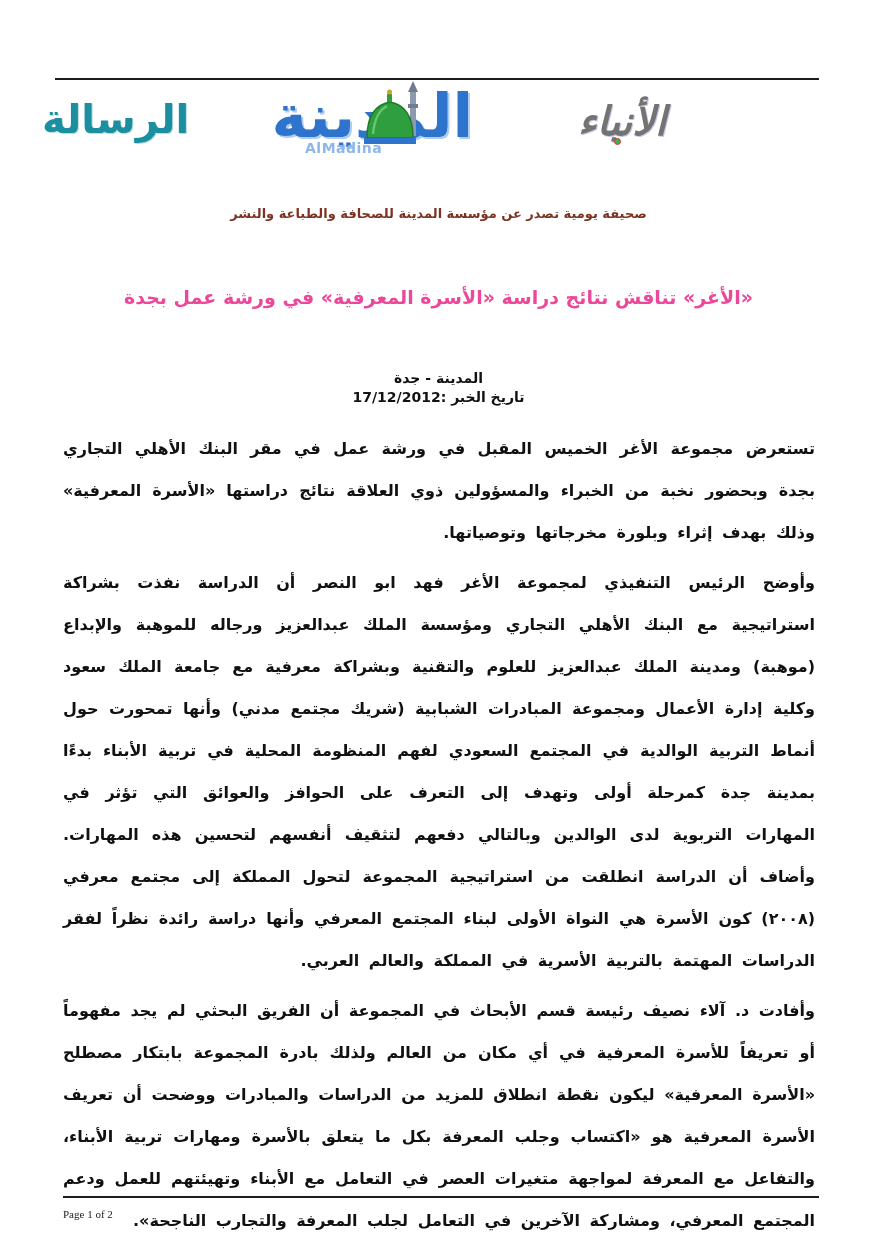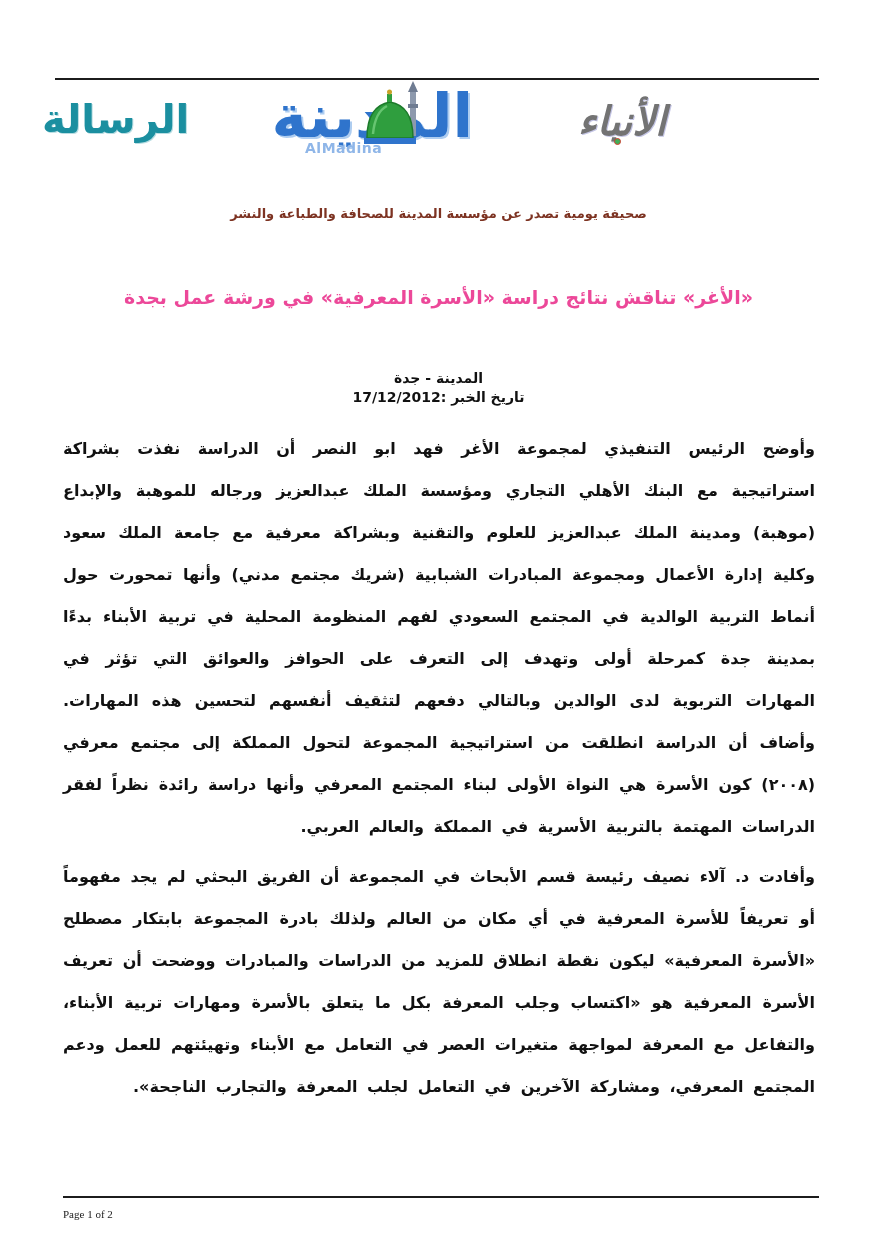--- a/index.html
+++ b/index.html
@@ -173,20 +173,21 @@
 
   <div class="tagline">صحيفة يومية تصدر عن مؤسسة المدينة للصحافة والطباعة والنشر</div>
 
   <h1 class="title">«الأغر» تناقش نتائج دراسة «الأسرة المعرفية» في ورشة عمل بجدة</h1>
 
   <div class="date-line">تاريخ الخبر :17/12/2012</div>
 
   <div class="source-line">المدينة - جدة</div>
 
   <div class="article-body" id="article-body">
+      <p>تستعرض مجموعة الأغر الخميس المقبل في ورشة عمل في مقر البنك الأهلي التجاري بجدة وبحضور نخبة من الخبراء والمسؤولين ذوي العلاقة نتائج دراستها «الأسرة المعرفية» وذلك بهدف إثراء وبلورة مخرجاتها وتوصياتها.</p>
       <p>وأوضح الرئيس التنفيذي لمجموعة الأغر فهد ابو النصر أن الدراسة نفذت بشراكة استراتيجية مع البنك الأهلي التجاري ومؤسسة الملك عبدالعزيز ورجاله للموهبة والإبداع (موهبة) ومدينة الملك عبدالعزيز للعلوم والتقنية وبشراكة معرفية مع جامعة الملك سعود وكلية إدارة الأعمال ومجموعة المبادرات الشبابية (شريك مجتمع مدني) وأنها تمحورت حول أنماط التربية الوالدية في المجتمع السعودي لفهم المنظومة المحلية في تربية الأبناء بدءًا بمدينة جدة كمرحلة أولى وتهدف إلى التعرف على الحوافز والعوائق التي تؤثر في المهارات التربوية لدى الوالدين وبالتالي دفعهم لتثقيف أنفسهم لتحسين هذه المهارات. وأضاف أن الدراسة انطلقت من استراتيجية المجموعة لتحول المملكة إلى مجتمع معرفي (٢٠٠٨) كون الأسرة هي النواة الأولى لبناء المجتمع المعرفي وأنها دراسة رائدة نظراً لفقر الدراسات المهتمة بالتربية الأسرية في المملكة والعالم العربي.</p>
       <p>وأفادت د. آلاء نصيف رئيسة قسم الأبحاث في المجموعة أن الفريق البحثي لم يجد مفهوماً أو تعريفاً للأسرة المعرفية في أي مكان من العالم ولذلك بادرة المجموعة بابتكار مصطلح «الأسرة المعرفية» ليكون نقطة انطلاق للمزيد من الدراسات والمبادرات ووضحت أن تعريف الأسرة المعرفية هو «اكتساب وجلب المعرفة بكل ما يتعلق بالأسرة ومهارات تربية الأبناء، والتفاعل مع المعرفة لمواجهة متغيرات العصر في التعامل مع الأبناء وتهيئتهم للعمل ودعم المجتمع المعرفي، ومشاركة الآخرين في التعامل لجلب المعرفة والتجارب الناجحة».</p>
     </div>
 
   <div class="rule bottom"></div>
 
   <div class="footer-label">Page 1 of 2</div>
 
 </div>
 

